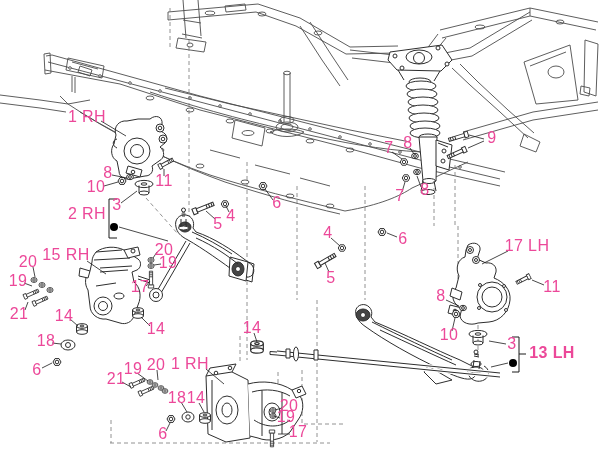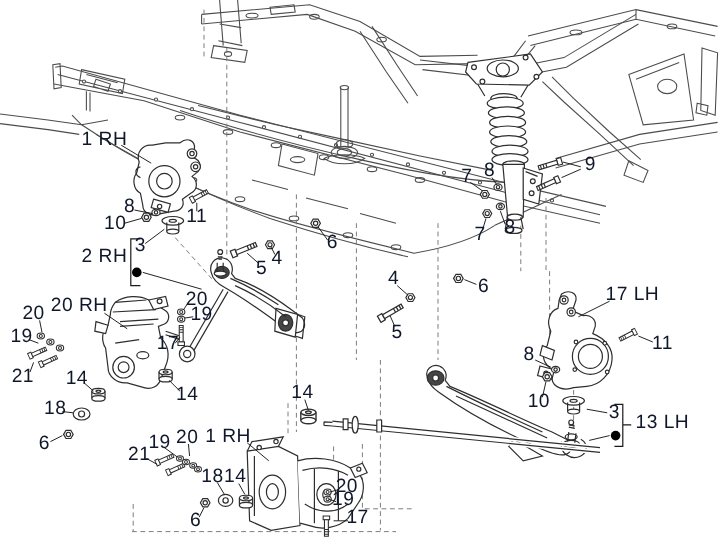--- a/index.html
+++ b/index.html
@@ -1,20 +1,20 @@
 <!DOCTYPE html>
 <html><head>
 <meta charset="utf-8">
 <style>
   html,body{margin:0;padding:0;background:#fff;}
   #stage{position:relative;width:600px;height:451px;background:#fff;overflow:hidden;
          font-family:"Liberation Sans",sans-serif;}
   #art{position:absolute;left:0;top:0;}
   .callout{position:absolute;transform:translate(-50%,-50%);
-           font:16px "Liberation Sans",sans-serif;color:#0f172a;
+           font:16px "Liberation Sans",sans-serif;color:#ec4899;
            white-space:nowrap;letter-spacing:.4px;line-height:1;}
   .bullet{position:absolute;width:8px;height:8px;background:#000;border-radius:50%;
           transform:translate(-50%,-50%);}
 </style>
 </head>
 <body>
 
 <div id="stage">
 <svg id="art" width="600" height="451" viewBox="0 0 600 451">
   <defs>
@@ -399,22 +399,22 @@
       <div class="callout" style="left: 389px; top: 148px;">7</div>
       <div class="callout" style="left: 408px; top: 143px;">8</div>
       <div class="callout" style="left: 492px; top: 138px;">9</div>
       <div class="callout" style="left: 400px; top: 196px;">7</div>
       <div class="callout" style="left: 425px; top: 190px;">8</div>
       <div class="callout" style="left: 527px; top: 246px;">17 LH</div>
       <div class="callout" style="left: 552px; top: 287px;">11</div>
       <div class="callout" style="left: 441px; top: 296px;">8</div>
       <div class="callout" style="left: 449px; top: 335px;">10</div>
       <div class="callout" style="left: 512px; top: 344px;">3</div>
-      <div class="callout" style="left: 552px; top: 353px;">13 LH</div>
-      <div class="callout" style="left: 66px; top: 255px;">20 RH</div>
+      <div class="callout" style="left: 552px; top: 353px; font-weight: bold;">13 LH</div>
+      <div class="callout" style="left: 66px; top: 255px;">15 RH</div>
       <div class="callout" style="left: 28px; top: 262px;">20</div>
       <div class="callout" style="left: 18px; top: 281px;">19</div>
       <div class="callout" style="left: 19px; top: 314px;">21</div>
       <div class="callout" style="left: 64px; top: 316px;">14</div>
       <div class="callout" style="left: 46px; top: 341px;">18</div>
       <div class="callout" style="left: 37px; top: 370px;">6</div>
       <div class="callout" style="left: 164px; top: 250px;">20</div>
       <div class="callout" style="left: 168px; top: 263px;">19</div>
       <div class="callout" style="left: 140px; top: 287px;">17</div>
       <div class="callout" style="left: 156px; top: 329px;">14</div>

